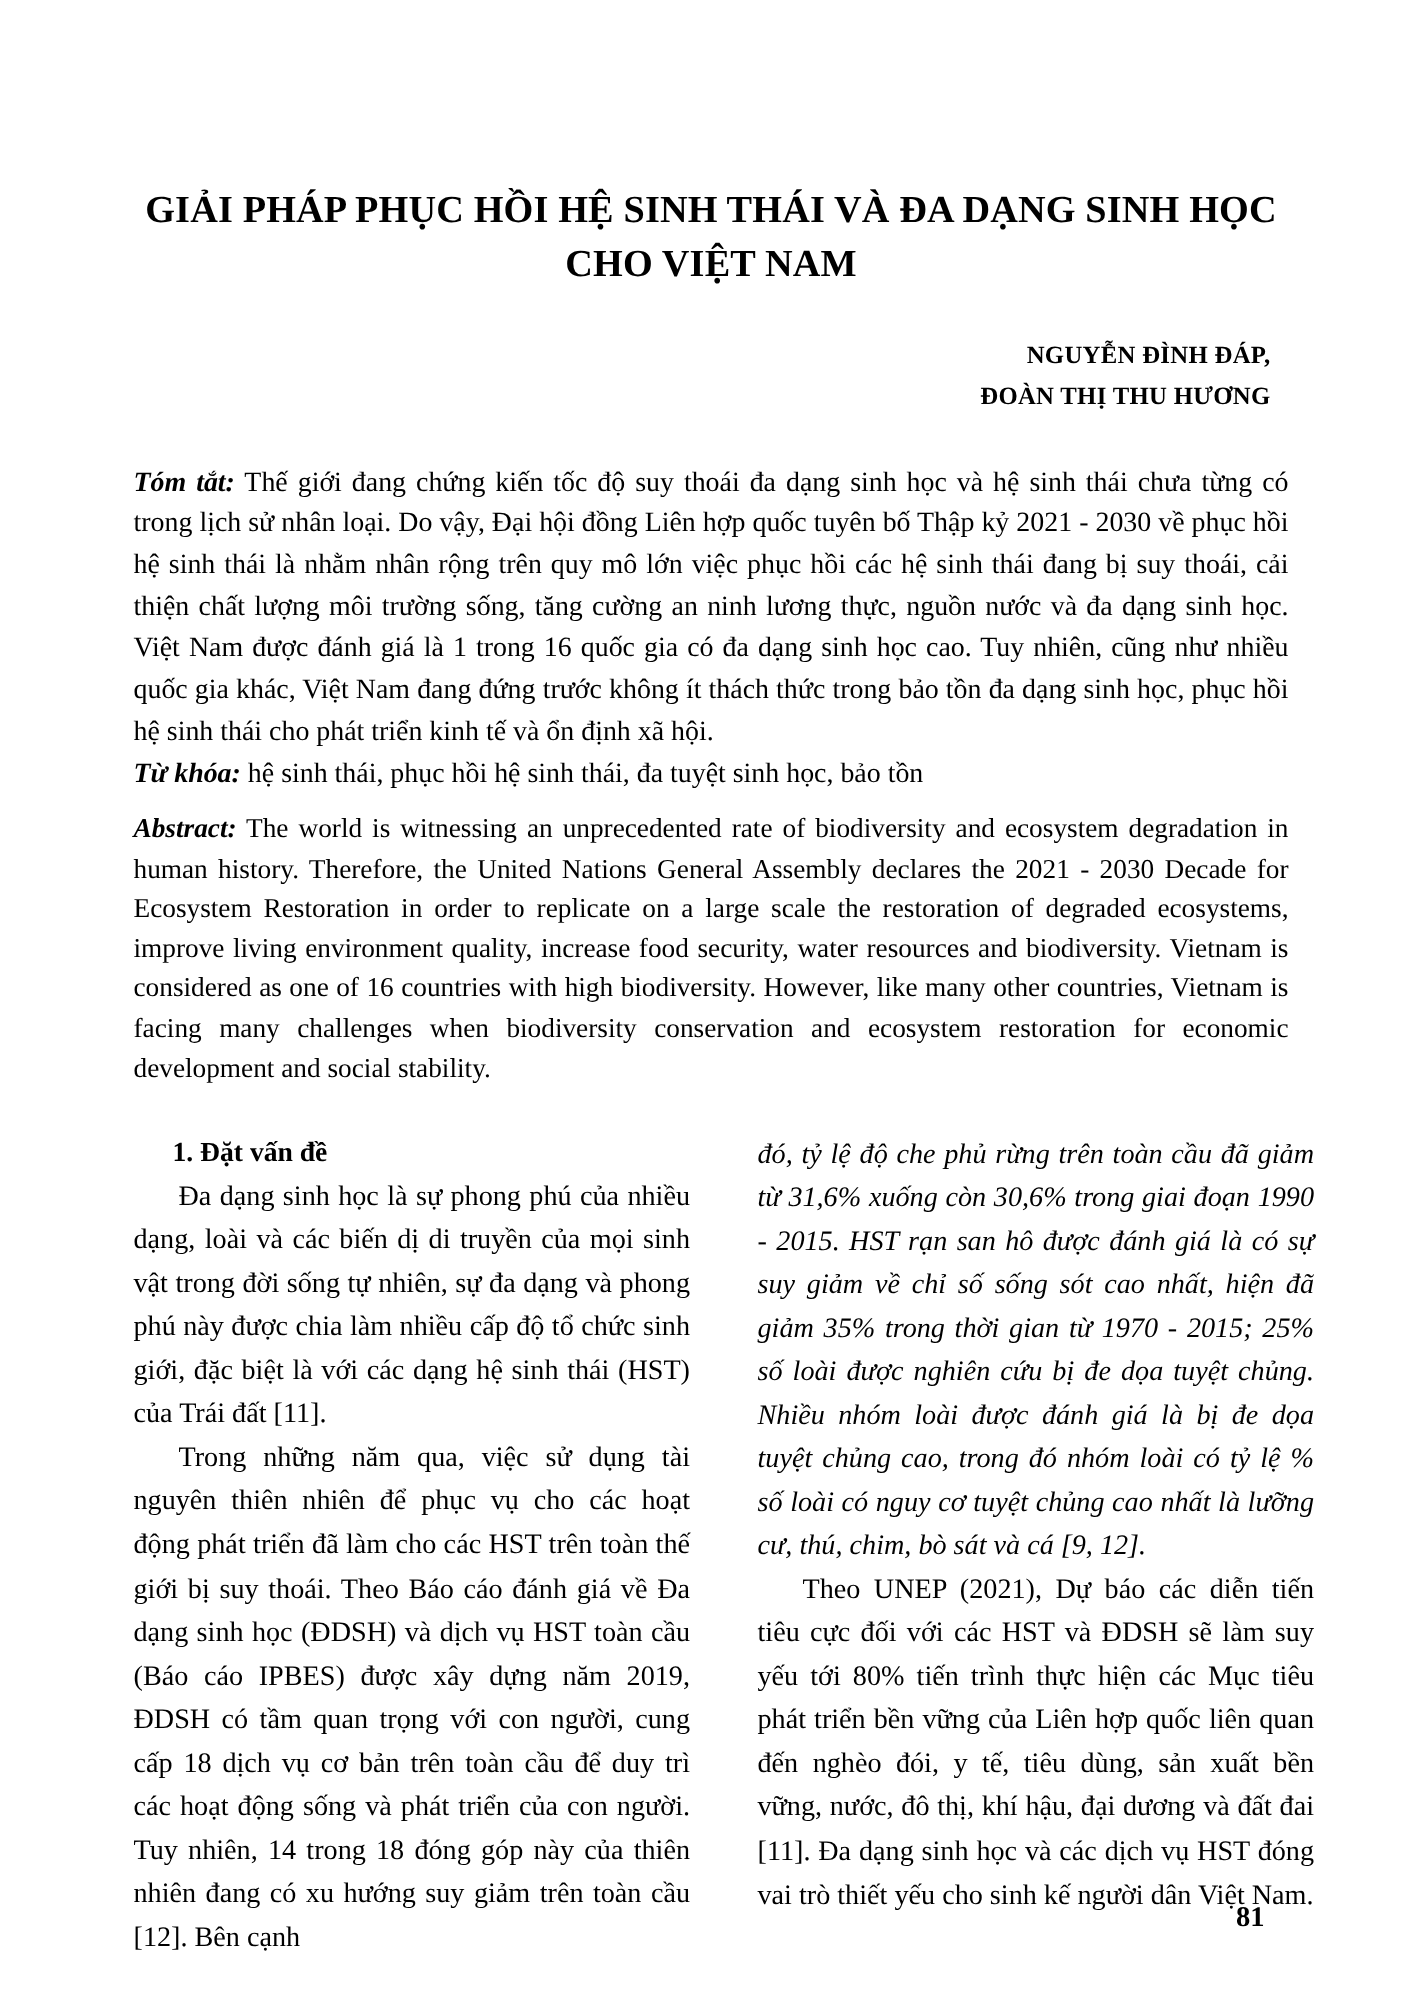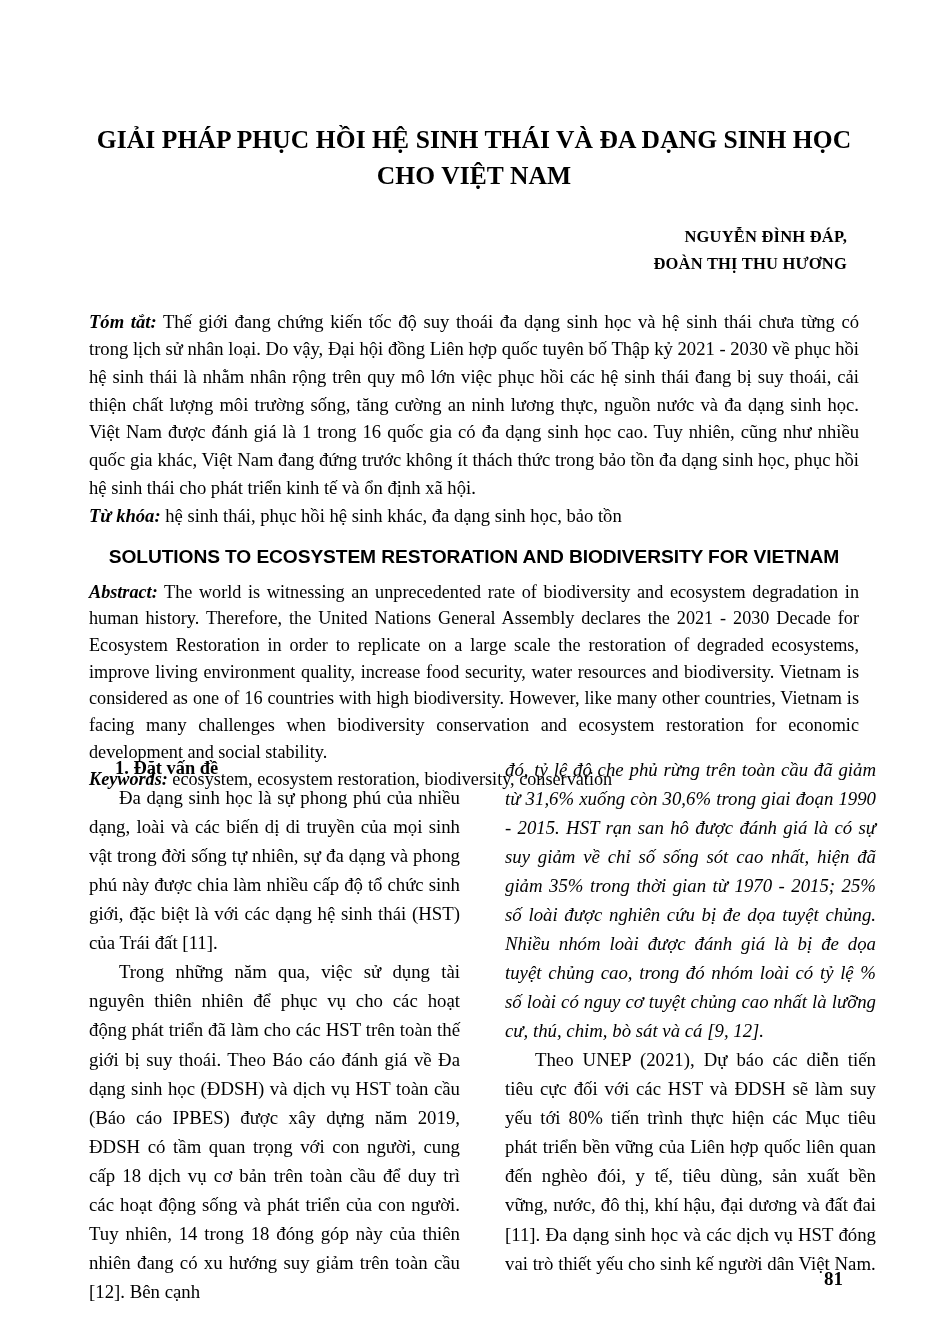--- a/index.html
+++ b/index.html
@@ -157,32 +157,28 @@
     <div class="authors">
       <span class="author-line">NGUYỄN ĐÌNH ĐÁP,</span>
       <span class="author-line">ĐOÀN THỊ THU HƯƠNG</span>
     </div>
 
     <p class="abstract-vi">
       <span class="lead-label">Tóm tắt:</span><span> Thế giới đang chứng kiến tốc độ suy thoái đa dạng sinh học và hệ sinh thái chưa từng có trong lịch sử nhân loại. Do vậy, Đại hội đồng Liên hợp quốc tuyên bố Thập kỷ 2021 - 2030 về phục hồi hệ sinh thái là nhằm nhân rộng trên quy mô lớn việc phục hồi các hệ sinh thái đang bị suy thoái, cải thiện chất lượng môi trường sống, tăng cường an ninh lương thực, nguồn nước và đa dạng sinh học. Việt Nam được đánh giá là 1 trong 16 quốc gia có đa dạng sinh học cao. Tuy nhiên, cũng như nhiều quốc gia khác, Việt Nam đang đứng trước không ít thách thức trong bảo tồn đa dạng sinh học, phục hồi hệ sinh thái cho phát triển kinh tế và ổn định xã hội.</span>
     </p>
 
     <p class="keywords-vi">
-      <span class="lead-label">Từ khóa:</span><span> hệ sinh thái, phục hồi hệ sinh khác, đa dạng sinh học, bảo tồn</span>
+      <span class="lead-label">Từ khóa:</span><span> hệ sinh thái, phục hồi hệ sinh thái, đa tuyệt sinh học, bảo tồn</span>
     </p>
 
-    <h2 class="en-title">SOLUTIONS TO ECOSYSTEM RESTORATION AND BIODIVERSITY FOR VIETNAM</h2>
 
     <p class="abstract-en">
       <span class="lead-label">Abstract:</span><span> The world is witnessing an unprecedented rate of biodiversity and ecosystem degradation in human history. Therefore, the United Nations General Assembly declares the 2021 - 2030 Decade for Ecosystem Restoration in order to replicate on a large scale the restoration of degraded ecosystems, improve living environment quality, increase food security, water resources and biodiversity. Vietnam is considered as one of 16 countries with high biodiversity. However, like many other countries, Vietnam is facing many challenges when biodiversity conservation and ecosystem restoration for economic development and social stability.</span>
     </p>
 
-    <p class="keywords-en">
-      <span class="lead-label">Keywords:</span><span> ecosystem, ecosystem restoration, biodiversity, conservation</span>
-    </p>
 
   </div>
 
   <div class="body-cols">
 
     <div class="col">
       <h3 class="section-heading">1. Đặt vấn đề</h3>
       <p class="para">Đa dạng sinh học là sự phong phú của nhiều dạng, loài và các biến dị di truyền của mọi sinh vật trong đời sống tự nhiên, sự đa dạng và phong phú này được chia làm nhiều cấp độ tổ chức sinh giới, đặc biệt là với các dạng hệ sinh thái (HST) của Trái đất [11].</p>
       <p class="para">Trong những năm qua, việc sử dụng tài nguyên thiên nhiên để phục vụ cho các hoạt động phát triển đã làm cho các HST trên toàn thế giới bị suy thoái. Theo Báo cáo đánh giá về Đa dạng sinh học (ĐDSH) và dịch vụ HST toàn cầu (Báo cáo IPBES) được xây dựng năm 2019, ĐDSH có tầm quan trọng với con người, cung cấp 18 dịch vụ cơ bản trên toàn cầu để duy trì các hoạt động sống và phát triển của con người. Tuy nhiên, 14 trong 18 đóng góp này của thiên nhiên đang có xu hướng suy giảm trên toàn cầu [12]. Bên cạnh</p>
     </div>

